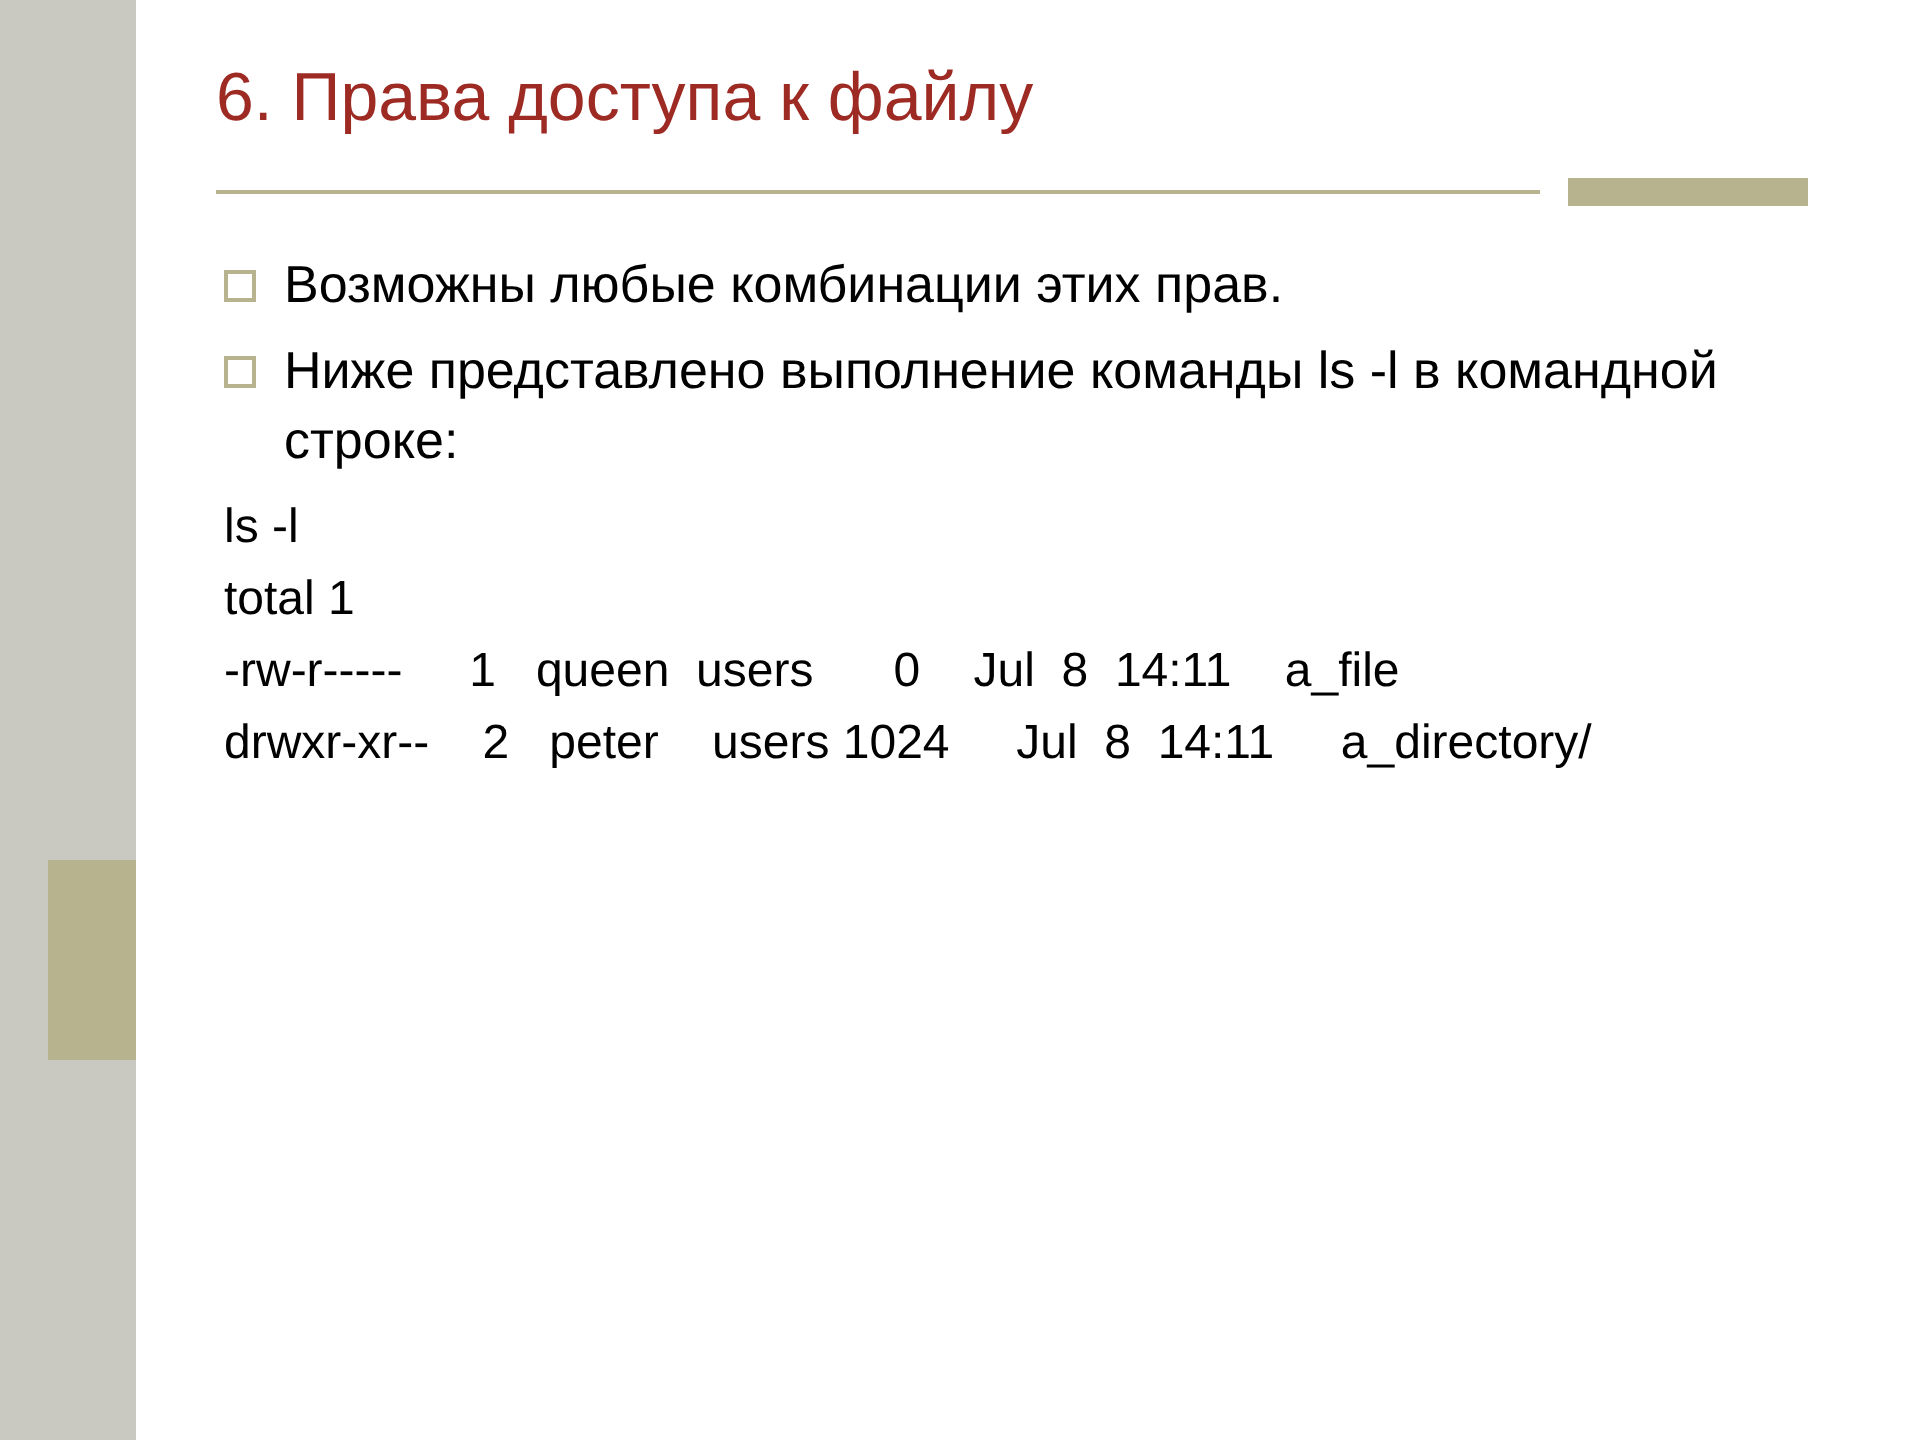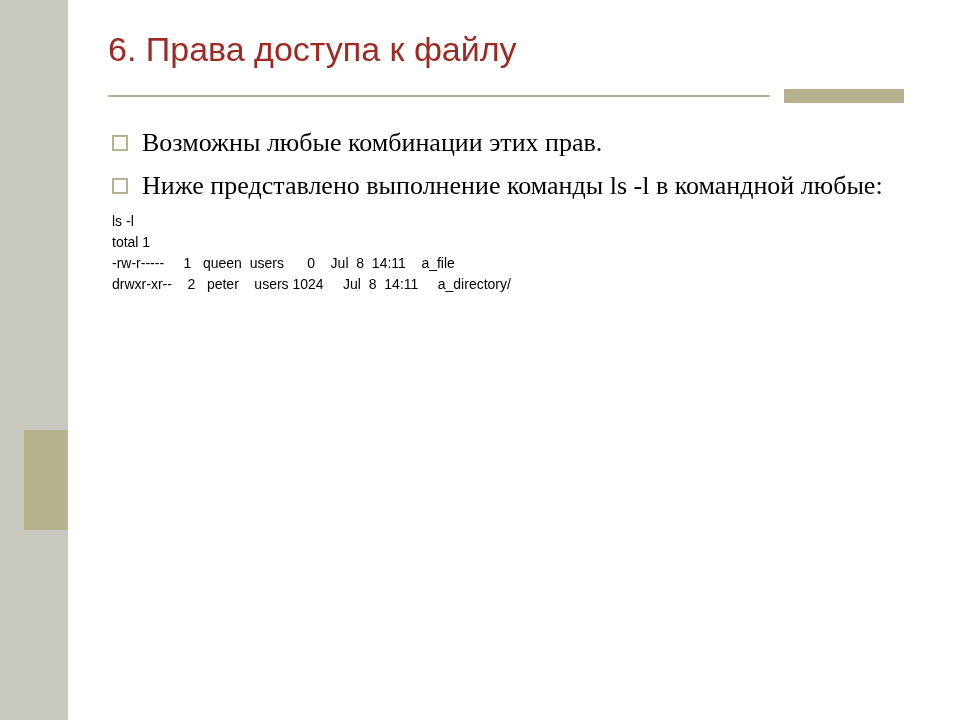--- a/index.html
+++ b/index.html
@@ -46,42 +46,41 @@
     .rule-spacer { width: 14px; }
     .rule-block {
       width: 120px;
       height: 14px;
       background: #b7b38e;
     }
     .bullets {
       list-style: none;
       margin-left: 4px;
       margin-bottom: 8px;
-      font-family: Liberation Serif, serif;
     }
     .bullets li {
       display: flex;
       align-items: flex-start;
       gap: 14px;
       font-size: 26px;
       line-height: 1.35;
       color: #000;
       margin-bottom: 8px;
     }
     .sq-bullet {
       flex: 0 0 auto;
       width: 16px;
       height: 16px;
       border: 2px solid #b7b38e;
       margin-top: 10px;
       background: transparent;
     }
     .code-block {
       margin-left: 4px;
-      font-size: 14px;
+      font-size: 24px;
       line-height: 1.5;
       font-family: Arial, Helvetica, sans-serif;
       white-space: pre;
       color: #000;
     }
     .bottom-strip {
       position: absolute;
       left: 24px;
       bottom: 190px;
       width: 44px;
@@ -106,21 +105,21 @@
     <div class="rule-block"></div>
   </div>
 
   <ul class="bullets">
     <li>
       <span class="sq-bullet"></span>
       <span>Возможны любые комбинации этих прав.</span>
     </li>
     <li>
       <span class="sq-bullet"></span>
-      <span>Ниже представлено выполнение команды ls -l в командной любые:</span>
+      <span>Ниже представлено выполнение команды ls -l в командной строке:</span>
     </li>
   </ul>
 
   <div class="code-block"><span>ls -l</span>
 <span>total 1</span>
 <span>-rw-r-----     1   queen  users      0    Jul  8  14:11    a_file</span>
 <span>drwxr-xr--    2   peter    users 1024     Jul  8  14:11     a_directory/</span></div>
 </div>
 
 </body></html>

